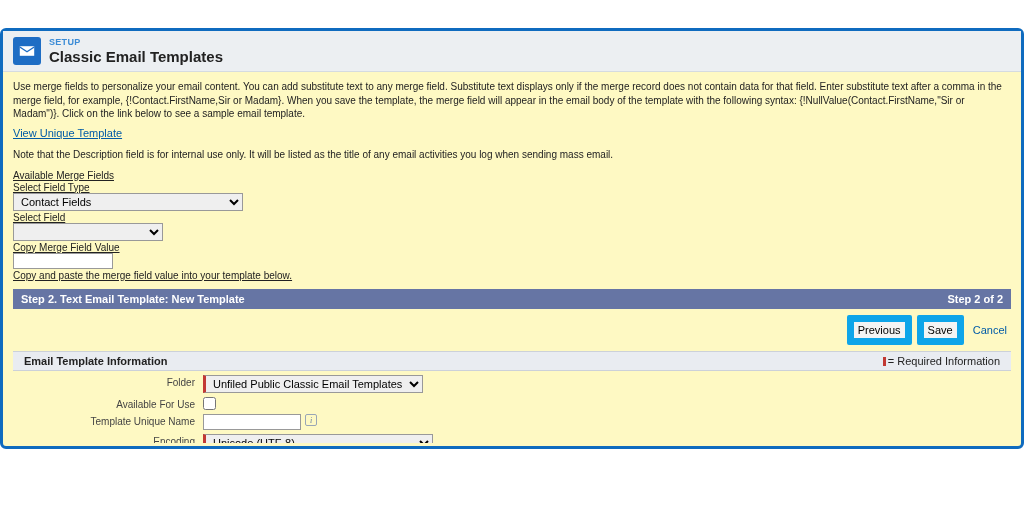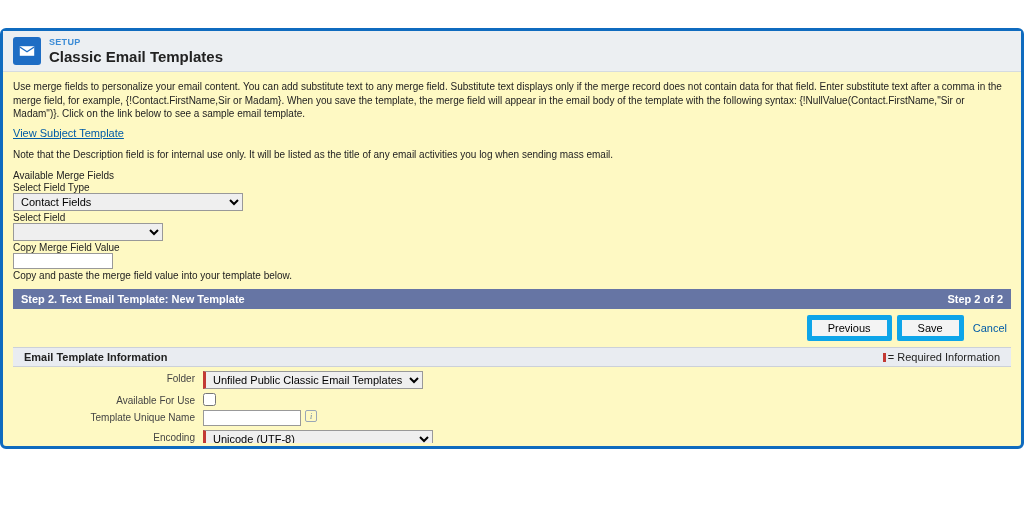--- a/index.html
+++ b/index.html
@@ -45,21 +45,21 @@
     height: calc(100% - 44px);
     overflow-y: auto;
     position: relative;
   }
   .content {
     padding: 8px 10px 16px 10px;
   }
   .intro-text { font-size: 10px; line-height: 1.35; margin-bottom: 6px; }
   .link { color: #015ba7; text-decoration: underline; }
   .note { font-size: 10px; margin-bottom: 10px; }
-  .merge-section { font-size: 10px; margin-bottom: 8px; }
+  .merge-section { font-size: 10px; margin-bottom: 8px; text-decoration: underline; }
   .merge-section .heading { font-weight: 400; }
   .merge-section label { display: block; margin-top: 1px; }
   select, input[type="text"], textarea {
     font-family: inherit;
     font-size: 11px;
     border: 1px solid #999;
     padding: 1px 3px;
   }
   select.field-type { width: 230px; }
   select.select-field { width: 150px; }
@@ -72,23 +72,23 @@
     padding: 4px 8px;
     display: flex;
     justify-content: space-between;
   }
   .btn-row {
     text-align: right;
     padding: 6px 4px;
   }
   .btn {
     font-size: 11px;
-    border: 5px solid #0ea5e9;
+    border: 7px solid #0ea5e9;
     background: #f4f4f4;
-    padding: 2px 16px;
+    padding: 2px 4px;
     margin-left: 2px;
     cursor: pointer;
     border-radius: 2px;
   }
   .cancel-link { color: #015ba7; margin-left: 6px; cursor: pointer; font-size: 11px; }
   .section-bar {
     background: #e9ecf1;
     border-top: 1px solid #ccd1d9;
     border-bottom: 1px solid #ccd1d9;
     padding: 3px 11px;
@@ -163,21 +163,21 @@
       <div class="setup-label">SETUP</div>
       <div class="page-title">Classic Email Templates</div>
     </div>
   </div>
 
   <div class="scroll-area">
     <div class="content">
 
       <div class="intro-text">Use merge fields to personalize your email content. You can add substitute text to any merge field. Substitute text displays only if the merge record does not contain data for that field. Enter substitute text after a comma in the merge field, for example, {!Contact.FirstName,Sir or Madam}. When you save the template, the merge field will appear in the email body of the template with the following syntax: {!NullValue(Contact.FirstName,"Sir or Madam")}. Click on the link below to see a sample email template.</div>
       <div style="margin-bottom:10px;">
-        <a href="#" class="link">View Subject Template</a>
+        <a href="#" class="link">View Unique Template</a>
       </div>
       <div class="note">Note that the Description field is for internal use only. It will be listed as the title of any email activities you log when sending mass email.</div>
 
       <div class="merge-section">
         <div class="heading">Available Merge Fields</div>
         <label>Select Field Type</label>
         <select class="field-type">
           <option>Contact Fields</option>
         </select>
         <label>Select Field</label>

